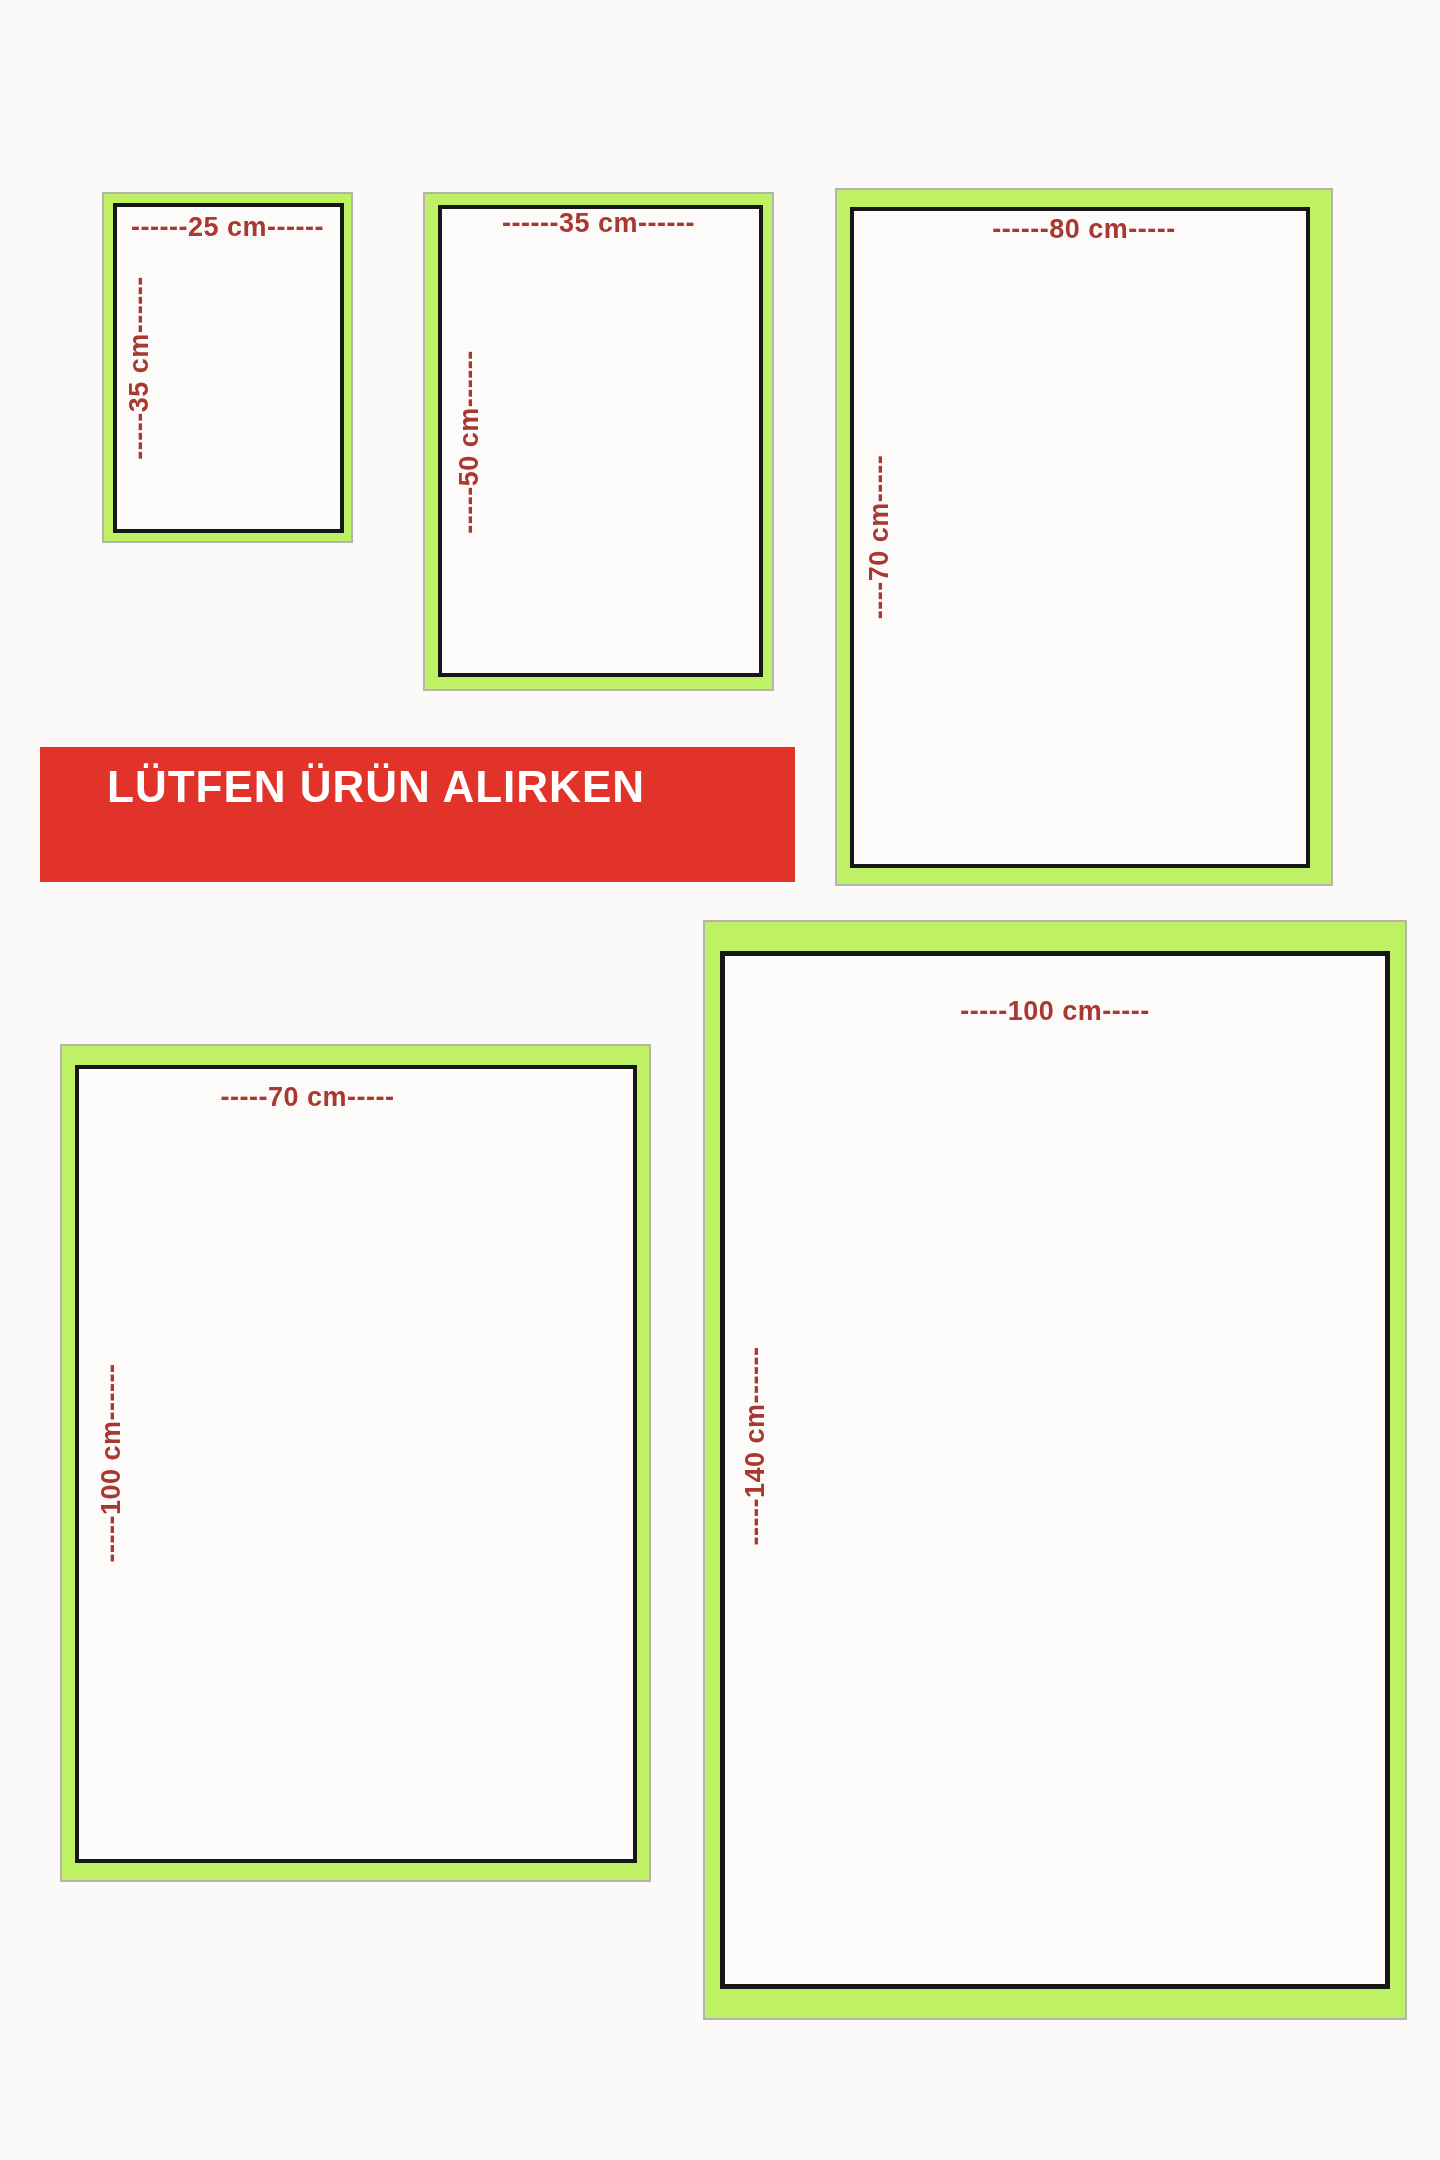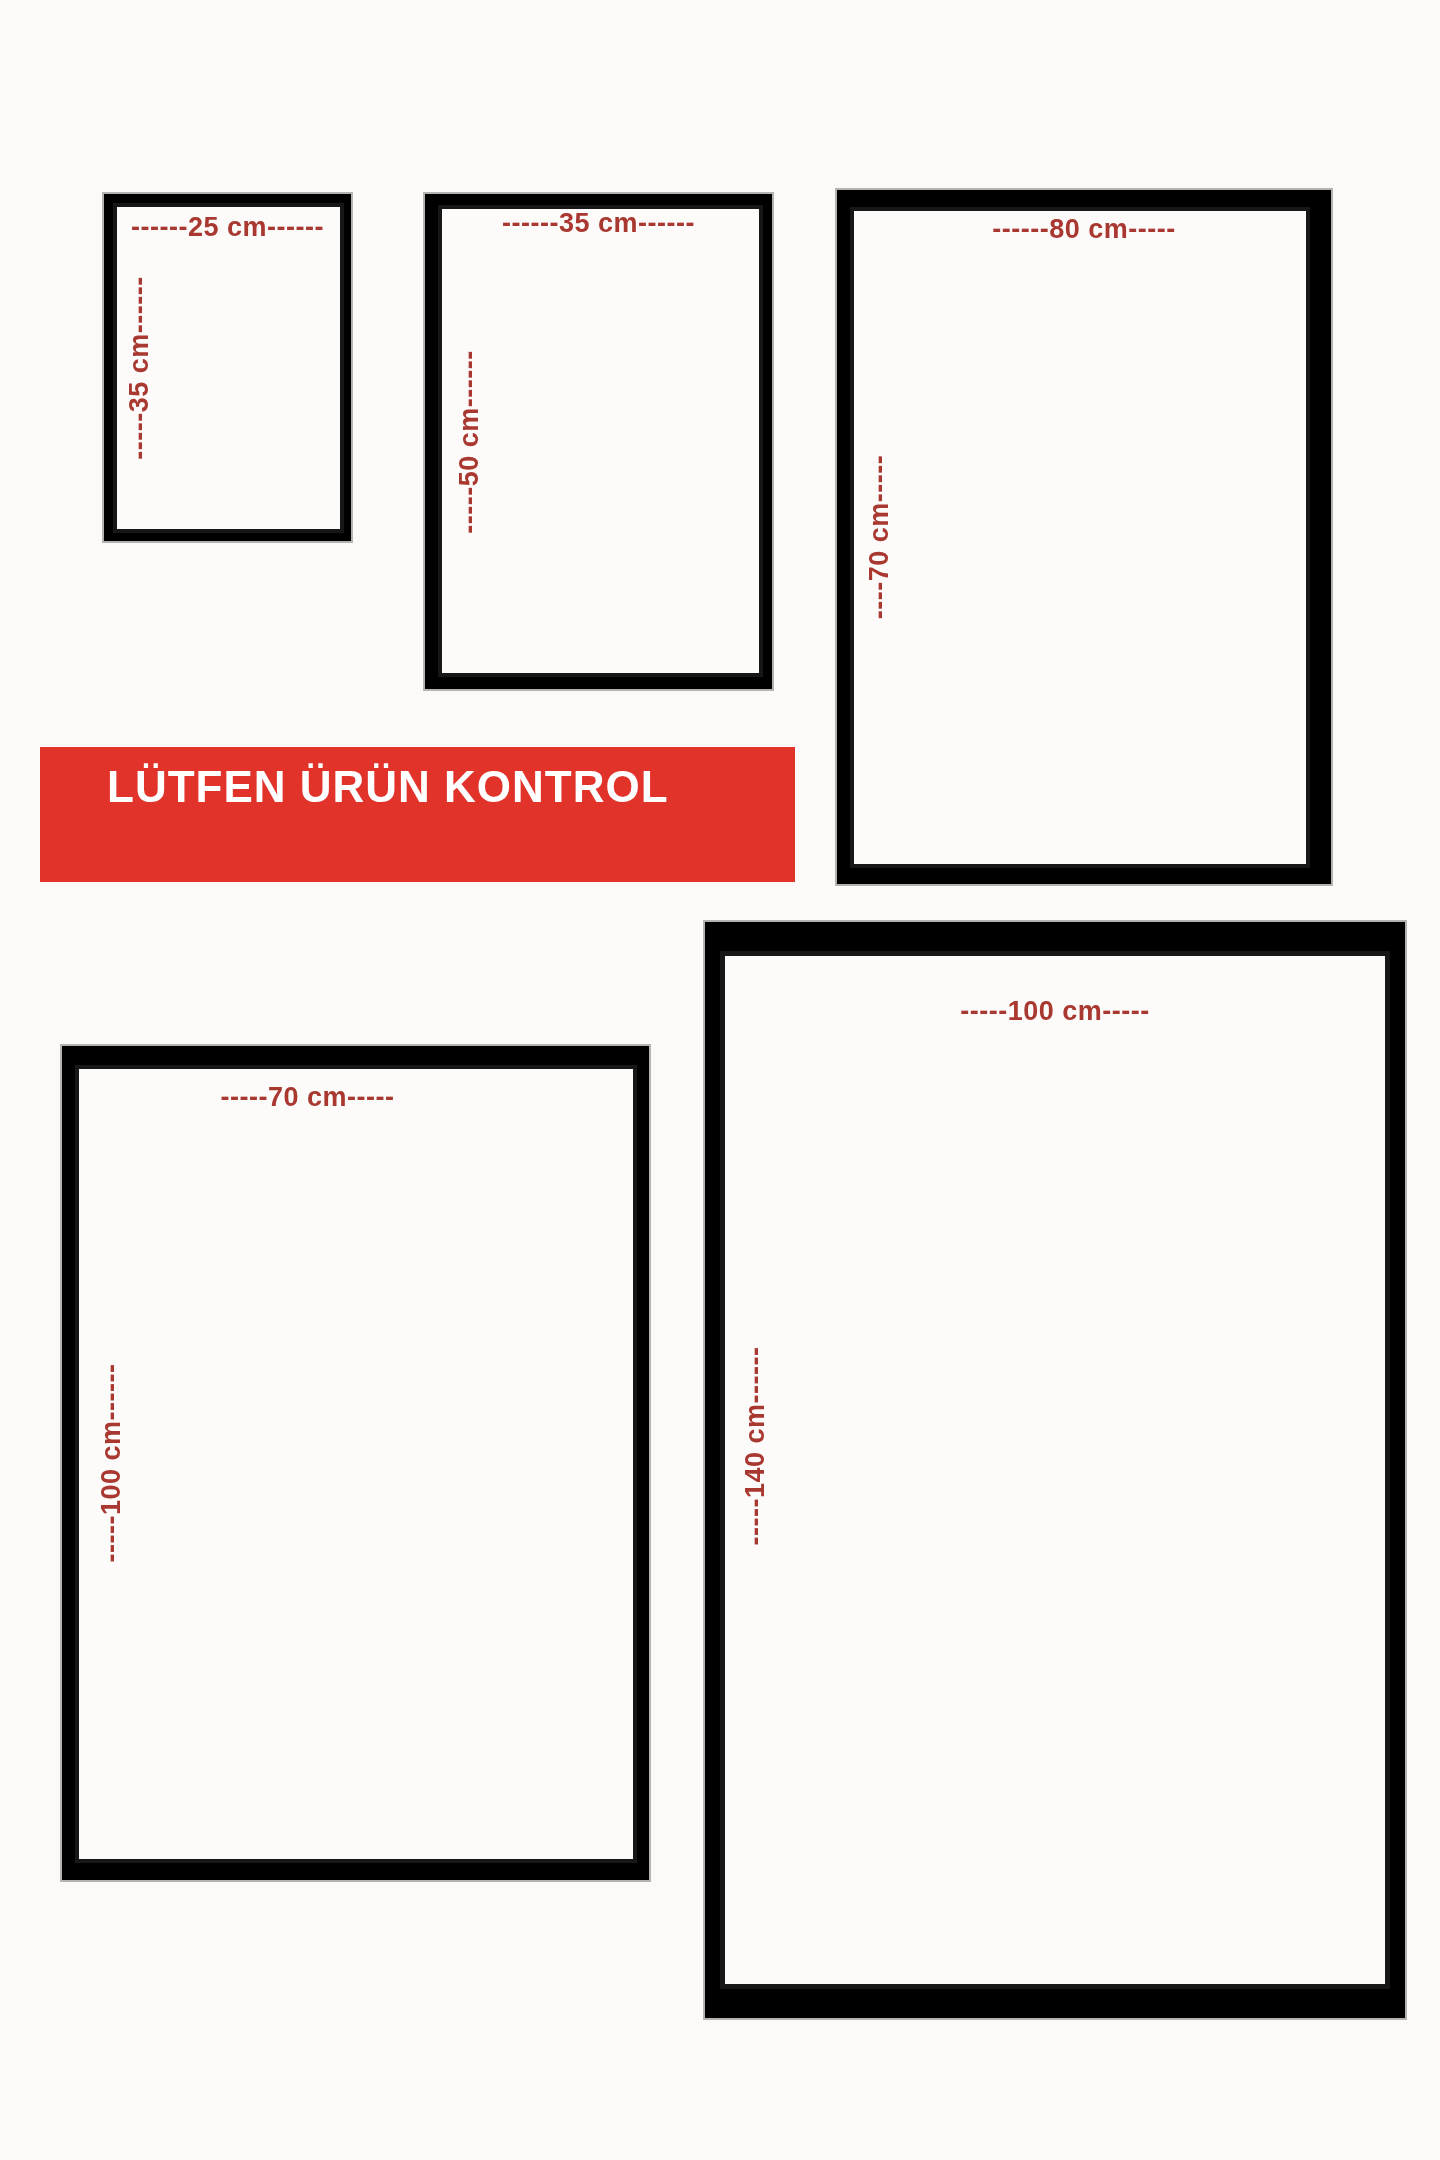--- a/index.html
+++ b/index.html
@@ -18,21 +18,21 @@
   :root {
     --label-red: #a93831;
     --ink: #171717;
     --frame-gray: #b5b3b0;
     --banner-red: #e1332a;
     --banner-text: #ffffff;
   }
   .size-box {
     position: absolute;
     border: 2px solid var(--frame-gray);
-    background: #000000;
+    background: #bef264;
     box-sizing: border-box;
   }
   .size-box .inner {
     position: absolute;
     border: 4px solid var(--ink);
     background: #fcfbf9;
   }
   .size-box .inner.thick {
     border-width: 5px;
   }
@@ -92,21 +92,21 @@
     <div class="hlabel" style="left:44px;">-----50 cm------</div>
   </div>
 
   <div class="size-box" style="left:835px; top:188px; width:498px; height:698px;">
     <div class="inner" style="left:13px; top:17px; right:21px; bottom:16px;"></div>
     <div class="wlabel" style="top:24px;">------80 cm-----</div>
     <div class="hlabel" style="left:42px;">----70 cm-----</div>
   </div>
 
   <div class="banner">
-    <div>LÜTFEN ÜRÜN KONTROL</div>
+    <div>LÜTFEN ÜRÜN ALIRKEN</div>
   </div>
 
   <div class="size-box" style="left:60px; top:1028px; width:591px; height:838px;margin-top:16px;">
     <div class="inner" style="left:13px; top:19px; right:12px; bottom:17px;"></div>
     <div class="wlabel" style="top:36px; left:calc(50% - 48px);">-----70 cm-----</div>
     <div class="hlabel" style="left:49px;">-----100 cm------</div>
   </div>
 
   <div class="size-box" style="left:703px; top:920px; width:704px; height:1100px;">
     <div class="inner thick" style="left:15px; top:29px; right:15px; bottom:29px;"></div>

